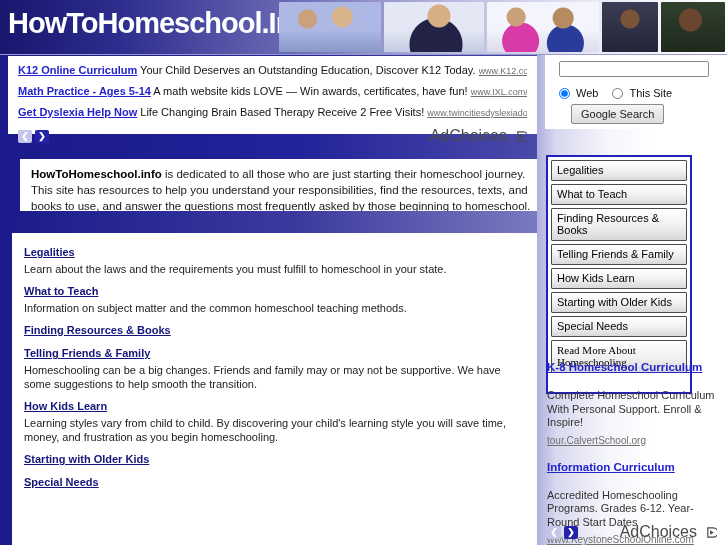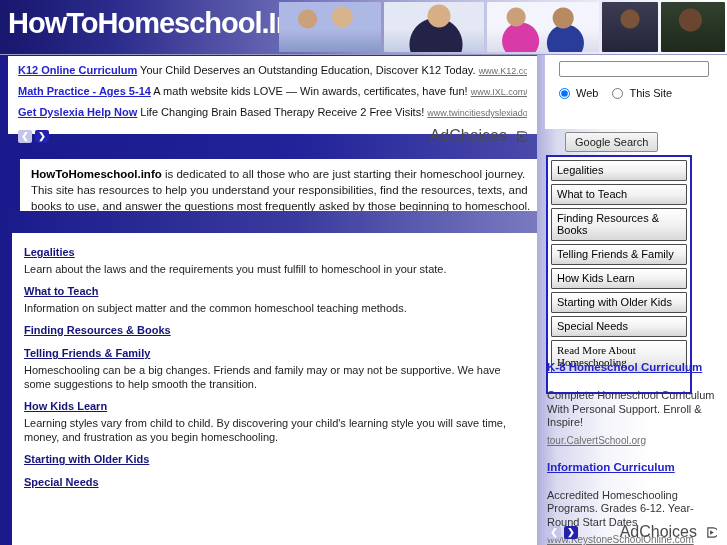--- a/index.html
+++ b/index.html
@@ -68,23 +68,23 @@
 
   
   .right-col { position:absolute; top:55px; left:537px; width:190px; height:490px;
     background:linear-gradient(90deg,#aeaedd 0%, #d8d8ef 10%, #f4f4fb 35%, #ffffff 60%); }
   .search-panel { position:absolute; top:0; left:8px; width:176px; height:74px; background:#ffffff; }
   .search-input { position:absolute; top:6px; left:14px; width:150px; height:16px; border:1px solid #8a8a8a;
     border-radius:2px; font-size:11px; padding:0 3px; }
   .radio-row { position:absolute; top:32px; left:14px; font-size:11px; color:#111; display:flex; align-items:center; gap:4px; }
   .radio-row input { width:11px; height:11px; margin-right:2px; }
   .radio-gap { width:6px; }
-  .search-button { position:absolute; top:49px; left:20px; font-size:11px; color:#222; padding:3px 9px;
+  .search-button { position:absolute; top:49px; left:26px; font-size:11px; color:#222; padding:3px 9px;
     background:linear-gradient(180deg,#f6f6f6,#dcdcdc); border:1px solid #8a8a8a; border-radius:2px; cursor:pointer;
-    font-family:"Liberation Sans", sans-serif;margin-top:28px; }
+    font-family:"Liberation Sans", sans-serif; }
 
   .menu-box { position:absolute; top:100px; left:9px; width:146px; background:#ffffff; border:2px solid #2121bb; padding:3px; }
   .menu-item { display:block; width:100%; margin-bottom:3px; text-align:left; font-size:11px; color:#000;
     padding:3px 5px 4px 5px; border:1px solid #4a4a4a; border-radius:1px;
     background:linear-gradient(180deg,#ffffff 0%, #f0f0f0 55%, #d8d8d8 100%);
     cursor:pointer; font-family:"Liberation Sans", sans-serif; }
   .menu-item:last-child { margin-bottom:16px;font-family:Liberation Serif, serif; }
 
   .side-ads { position:absolute; top:302px; left:10px; width:168px; }
   .side-ad { margin-bottom:9px; }

